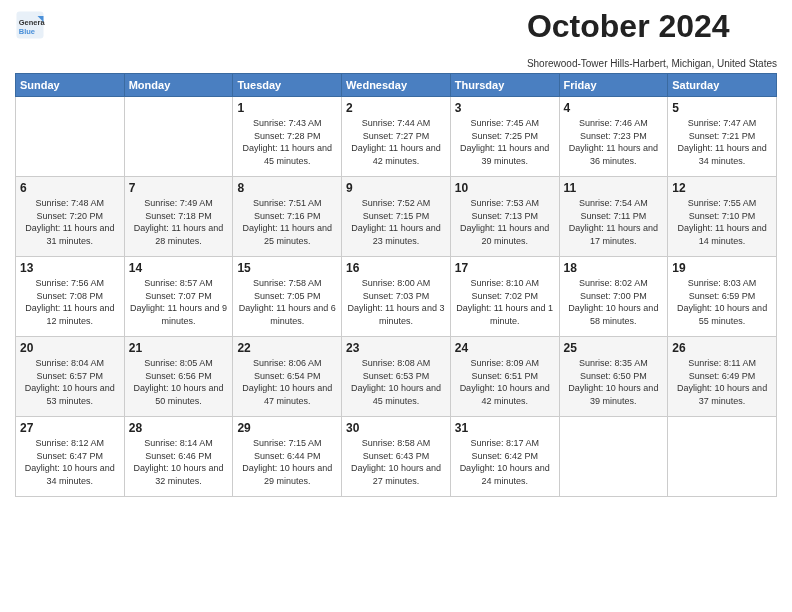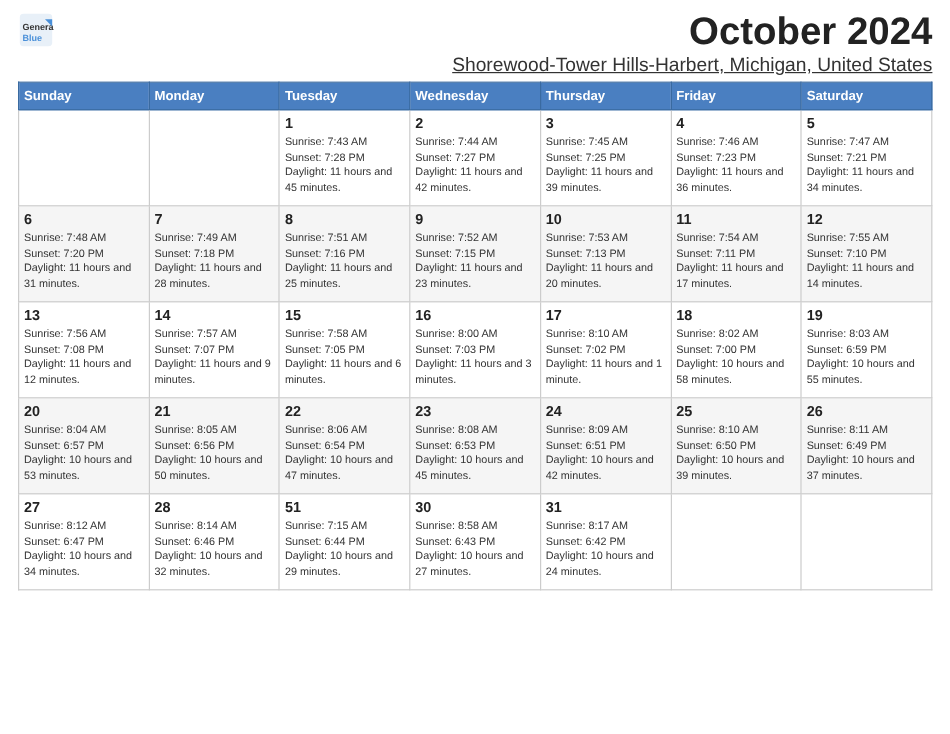--- a/index.html
+++ b/index.html
@@ -23,32 +23,31 @@
     }
     .logo {
       display: flex;
       align-items: center;
       gap: 4px;
     }
     .logo-icon {
       width: 30px;
       height: 30px;
     }
-    .title-block { text-align: right; }
+    .title-block { text-align: left; }
     .main-title {
       font-size: 32px;
       font-weight: bold;
       color: #222;
       line-height: 1;
     }
     .subtitle {
-      font-size: 16px;
+      font-size: 10px;
       color: #333;
-      margin-top: 4px;
-      text-decoration: underline;
+      margin-top: 16px;
     }
     table {
       width: 100%;
       border-collapse: collapse;
       table-layout: fixed;
     }
     thead tr th {
       background: #4a7fc1;
       color: #fff;
       font-size: 11px;
@@ -72,20 +71,21 @@
     .day-num {
       font-size: 12px;
       font-weight: bold;
       display: block;
       margin-bottom: 2px;
     }
     .day-info {
       font-size: 9px;
       line-height: 1.4;
       color: #333;
+      text-align: center;
     }
   </style>
 </head>
 <body>
 
 <div class="page">
   <div class="header">
     <div class="logo">
       <svg class="logo-icon" viewBox="0 0 40 40">
         <rect x="2" y="2" width="36" height="36" rx="4" fill="#e8f0f8"></rect>
@@ -193,21 +193,21 @@
         </tr>
         <tr>
           <td>
             <span class="day-num">13</span>
             <div class="day-info">Sunrise: 7:56 AM
 Sunset: 7:08 PM
 Daylight: 11 hours and 12 minutes.</div>
           </td>
           <td>
             <span class="day-num">14</span>
-            <div class="day-info">Sunrise: 7:57 AM
+            <div class="day-info">Sunrise: 8:57 AM
 Sunset: 7:07 PM
 Daylight: 11 hours and 9 minutes.</div>
           </td>
           <td>
             <span class="day-num">15</span>
             <div class="day-info">Sunrise: 7:58 AM
 Sunset: 7:05 PM
 Daylight: 11 hours and 6 minutes.</div>
           </td>
           <td>
@@ -261,21 +261,21 @@
 Daylight: 10 hours and 45 minutes.</div>
           </td>
           <td>
             <span class="day-num">24</span>
             <div class="day-info">Sunrise: 8:09 AM
 Sunset: 6:51 PM
 Daylight: 10 hours and 42 minutes.</div>
           </td>
           <td>
             <span class="day-num">25</span>
-            <div class="day-info">Sunrise: 8:10 AM
+            <div class="day-info">Sunrise: 8:35 AM
 Sunset: 6:50 PM
 Daylight: 10 hours and 39 minutes.</div>
           </td>
           <td>
             <span class="day-num">26</span>
             <div class="day-info">Sunrise: 8:11 AM
 Sunset: 6:49 PM
 Daylight: 10 hours and 37 minutes.</div>
           </td>
         </tr>
@@ -286,21 +286,21 @@
 Sunset: 6:47 PM
 Daylight: 10 hours and 34 minutes.</div>
           </td>
           <td>
             <span class="day-num">28</span>
             <div class="day-info">Sunrise: 8:14 AM
 Sunset: 6:46 PM
 Daylight: 10 hours and 32 minutes.</div>
           </td>
           <td>
-            <span class="day-num">51</span>
+            <span class="day-num">29</span>
             <div class="day-info">Sunrise: 7:15 AM
 Sunset: 6:44 PM
 Daylight: 10 hours and 29 minutes.</div>
           </td>
           <td>
             <span class="day-num">30</span>
             <div class="day-info">Sunrise: 8:58 AM
 Sunset: 6:43 PM
 Daylight: 10 hours and 27 minutes.</div>
           </td>

